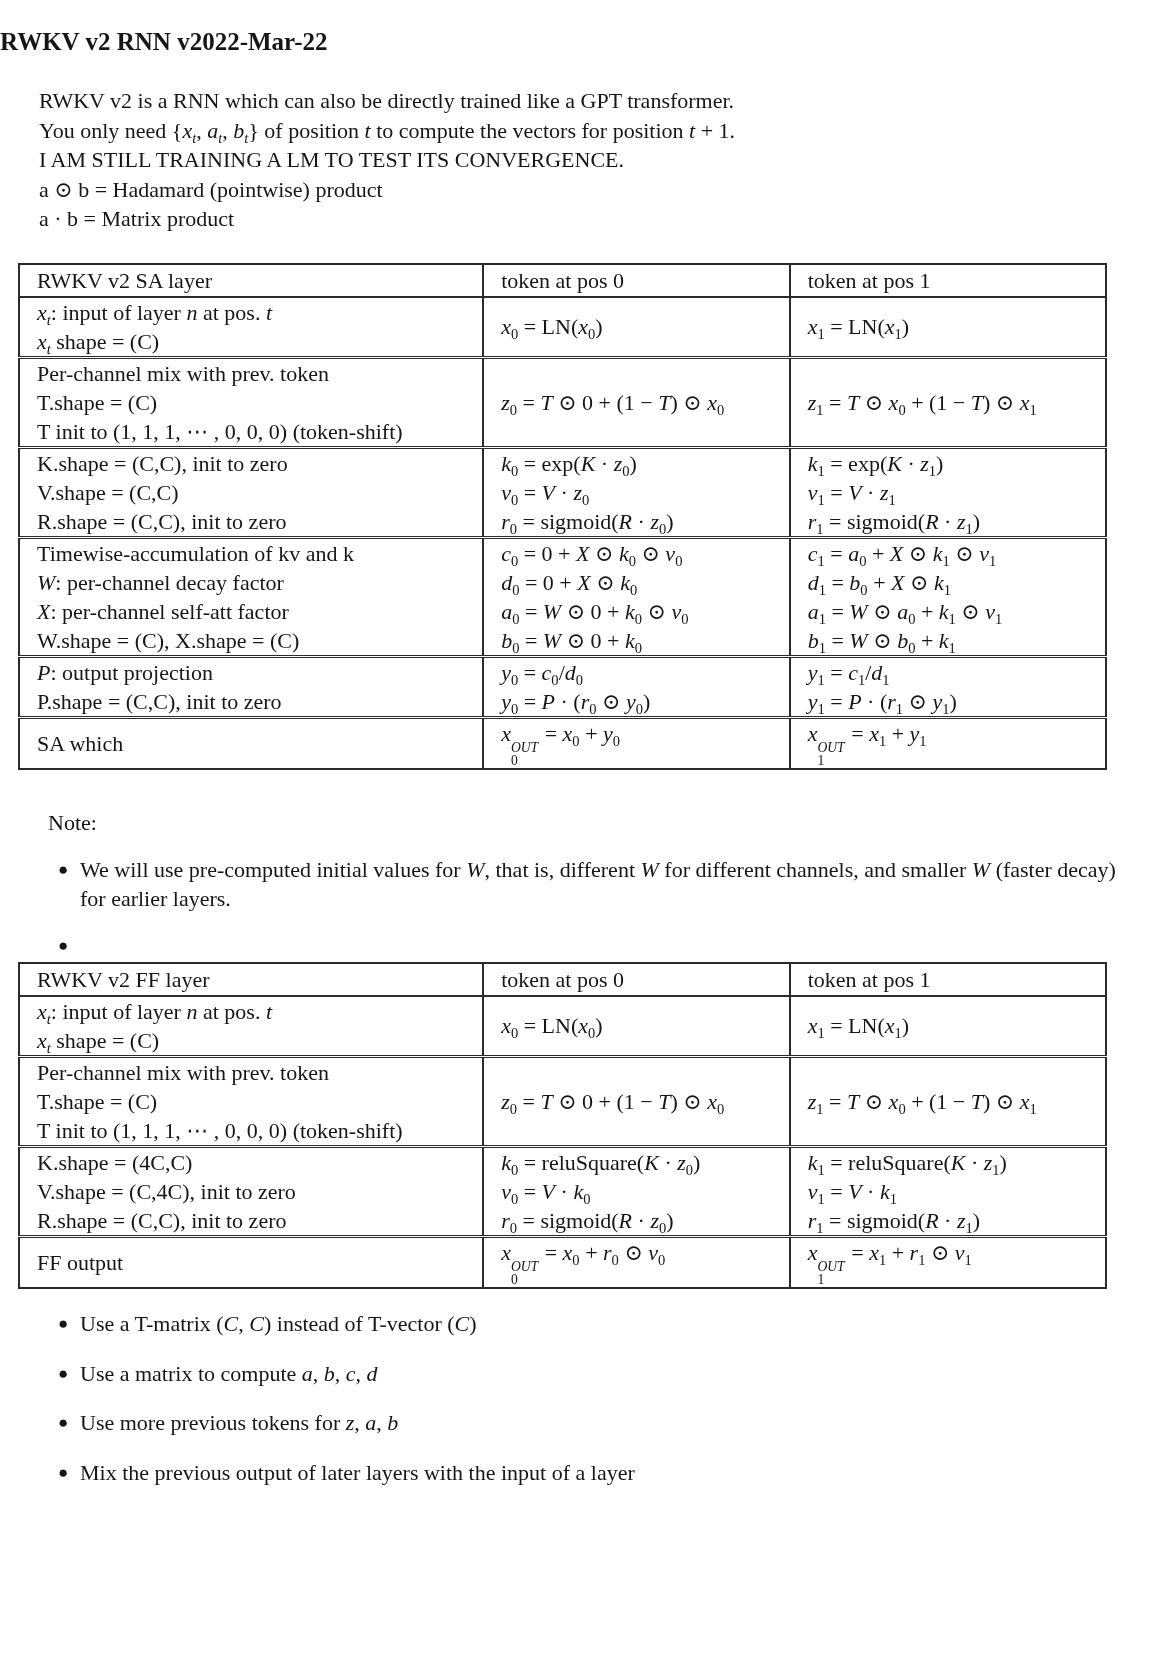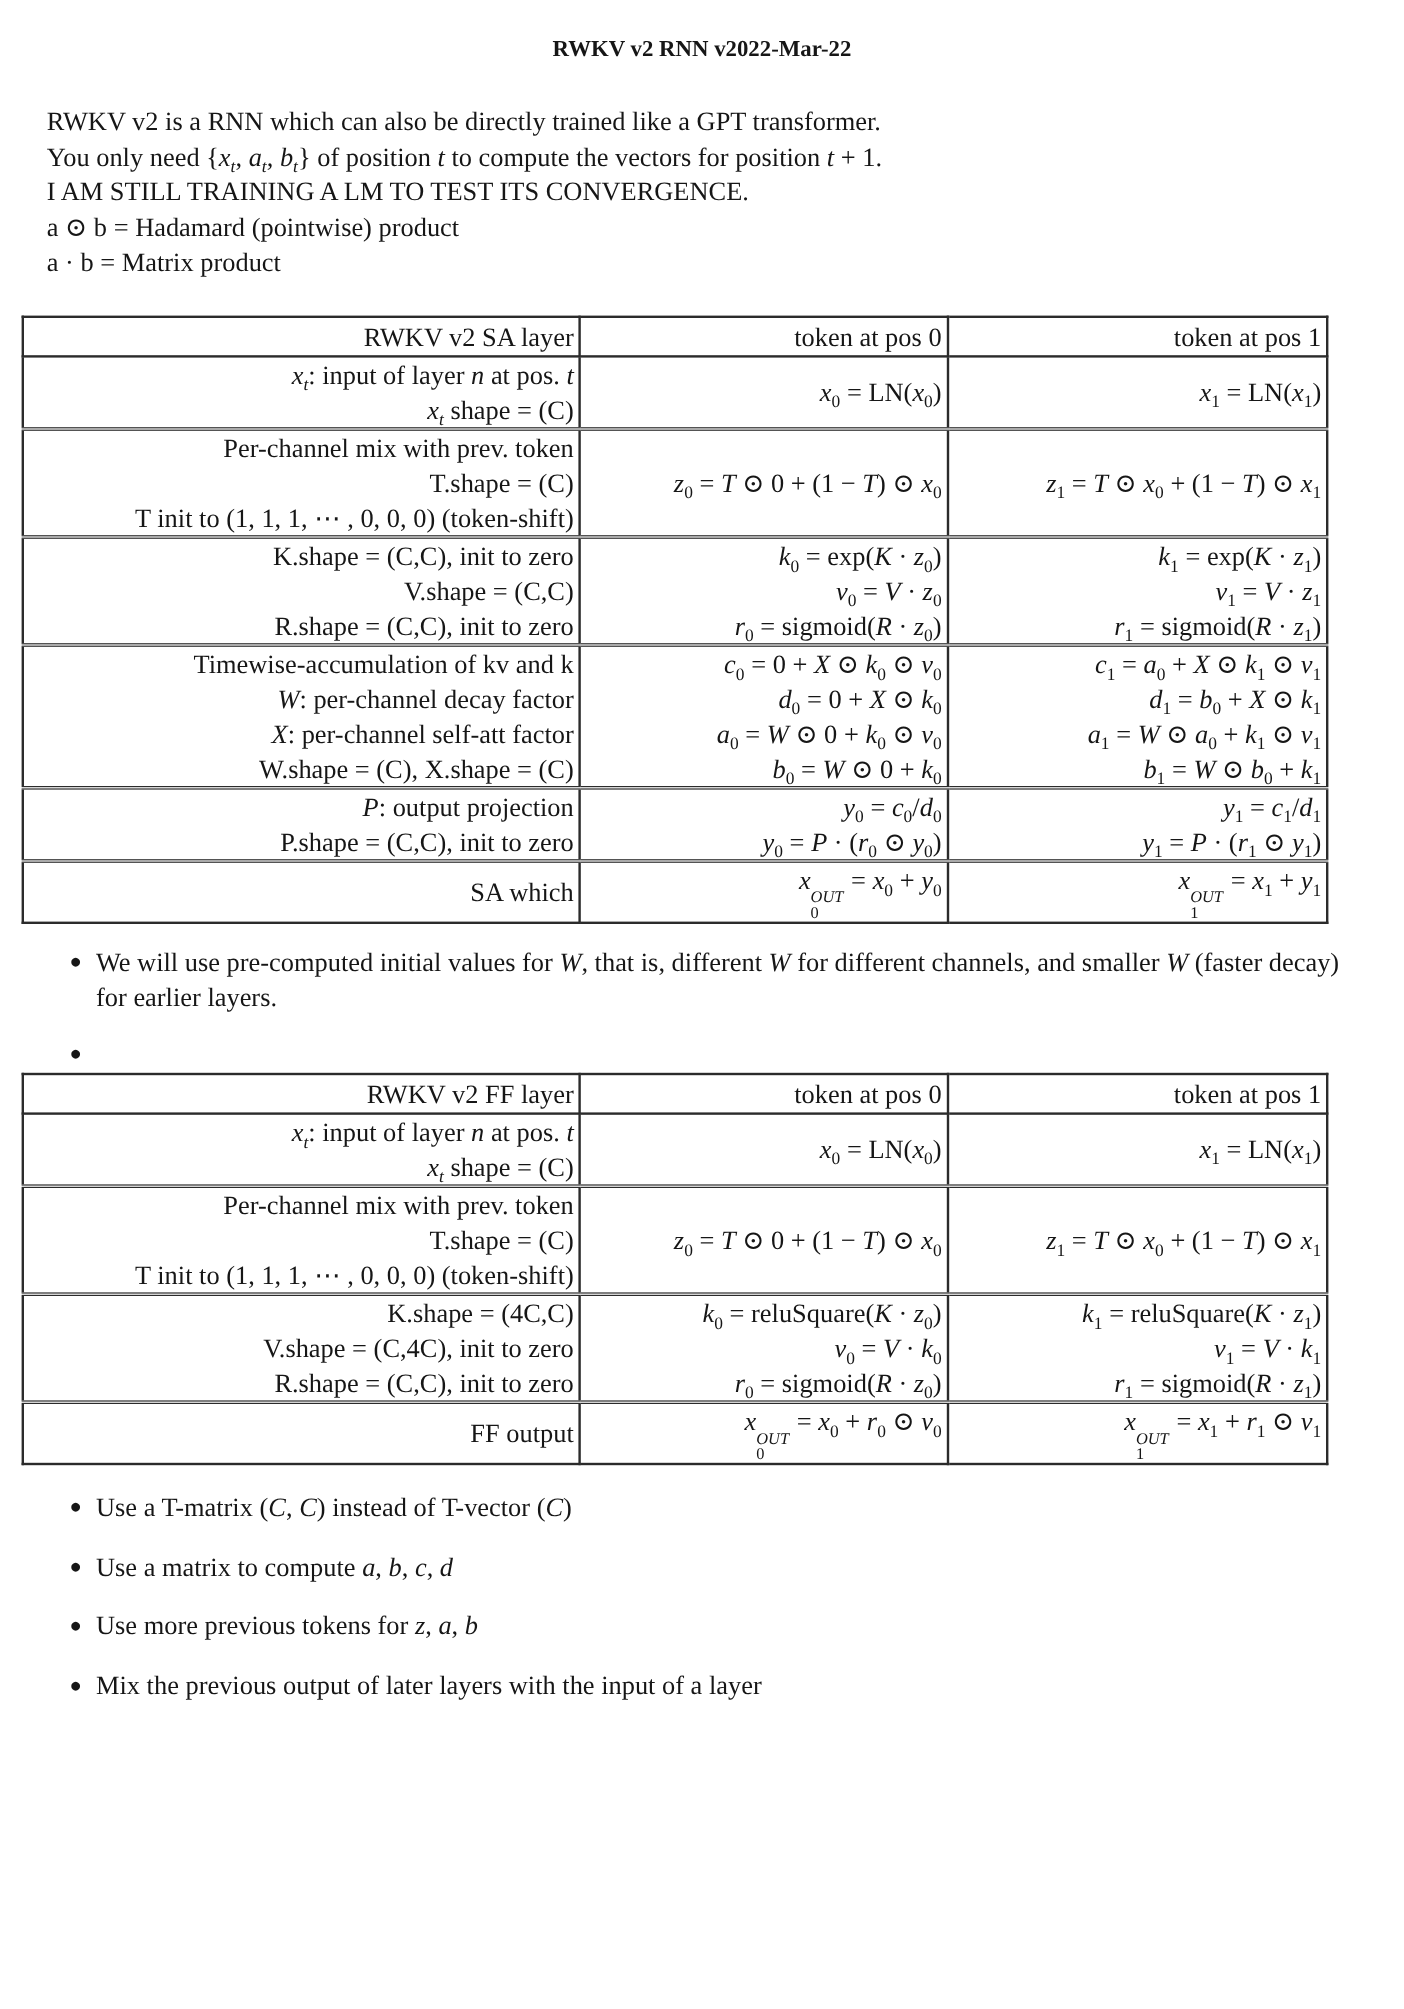--- a/index.html
+++ b/index.html
@@ -1,29 +1,29 @@
 <!DOCTYPE html>
 <html><head>
 <meta charset="utf-8">
 <style>
   html,body{margin:0;padding:0;}
   body{
     width:1170px;height:1674px;overflow:hidden;background:#ffffff;color:#161616;
     font-family:"Liberation Serif","DejaVu Serif",serif;font-size:22px;
   }
   i{font-style:italic;}
-  .page-title{padding-top:26px;text-align:center;font-size:19px;font-weight:bold;line-height:32px;}
+  .page-title{padding-top:26px;text-align:left;font-size:25px;font-weight:bold;line-height:32px;}
   .intro{margin:28px 20px 0 39px;line-height:29.5px;}
   .intro > div{white-space:nowrap;}
   table.ltx{border-collapse:collapse;table-layout:fixed;width:1089px;margin:29px 0 0 18px;}
   table.ltx.mt-lg{margin-top:48px;}
   table.ltx, table.ltx th, table.ltx td{border:2px solid #2b2b2b;}
   table.ltx tbody tr + tr td{border-top:3px double #2b2b2b;}
   table.ltx th, table.ltx td{
-    padding:0 4px;font-weight:normal;text-align:right;vertical-align:middle;
+    padding:0 17px;font-weight:normal;text-align:left;vertical-align:middle;
   }
   table.ltx th{height:31px;line-height:29px;}
   .cell-line{line-height:29px;white-space:nowrap;}
   sub,sup{line-height:0;}
   sub{font-size:66%;}
   sup{font-size:64%;}
   .ss{display:inline-flex;flex-direction:column;align-items:flex-start;vertical-align:-0.5em;margin-right:1px;}
   .ss sup,.ss sub{font-size:62%;line-height:1.0;}
   .sec-head{margin:38px 0 0 48px;line-height:30px;}
   .blist{margin:0 20px 0 55px;}
@@ -149,20 +149,21 @@
           <div class="cell-line"><i>x</i><span class="ss">
               <sup><i>OUT</i></sup>
               <sub>1</sub>
             </span> = <i>x</i><sub>1</sub> + <i>y</i><sub>1</sub></div>
         </td>
       </tr>
     </tbody>
   </table>
 
 <div class="note">
+  <div class="sec-head">Note:</div>
   <div class="blist">
       <div class="bitem"><span class="bullet">●</span><span>We will use pre-computed initial values for <i>W</i>, that is, different <i>W</i> for different channels, and smaller <i>W</i> (faster decay) for earlier layers.</span></div>
       <div class="bitem"><span class="bullet">●</span></div>
     </div>
 </div>
 
 <table class="ltx mt-lg">
   <colgroup>
       <col style="width:42.7%">
       <col style="width:28.2%">

